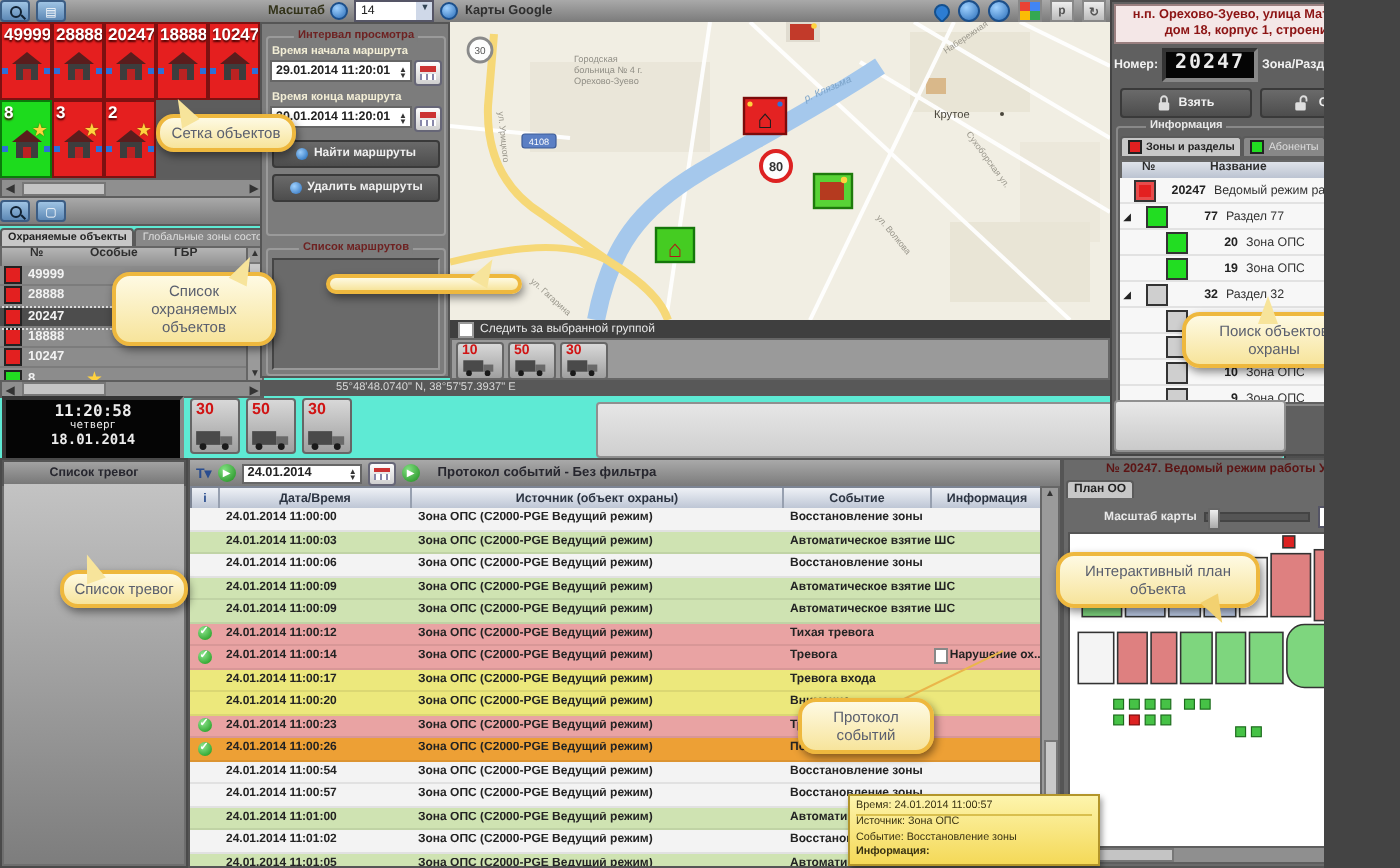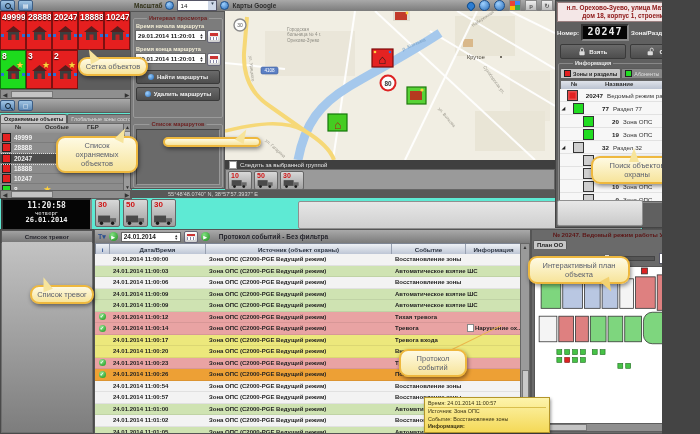--- a/index.html
+++ b/index.html
@@ -284,21 +284,21 @@
   </div>
   <div class="abs hscroll" style="left:0;top:190px;width:130px;height:7px;">
     <span class="arr">◀</span>
     <span class="thumb"></span>
     <span class="arr" style="margin-left:auto">▶</span>
   </div>
 
   <div class="abs lcd" style="left:1px;top:198px;width:87px;height:29px;">
     <div style="font-size:8px;font-weight:bold;margin-top:1px;">11:20:58</div>
     <div style="font-size:5.5px;">четверг</div>
-    <div style="font-size:7px;font-weight:bold;">26.01.2014</div>
+    <div style="font-size:7px;font-weight:bold;">18.01.2014</div>
   </div>
   <div class="abs" style="left:95px;top:199px;display:flex;gap:3px;">
 
       <div class="gbrtile">
         <span class="gbrnum">30</span>
         <svg width="21" height="12" viewBox="0 0 24 14">
           <rect x="1" y="3" width="14" height="8" fill="#4a4a4a"></rect>
           <rect x="15" y="6" width="7" height="5" fill="#6a6a6a"></rect>
           <circle cx="5" cy="12" r="2" fill="#1a1a1a"></circle>
           <circle cx="18" cy="12" r="2" fill="#1a1a1a"></circle>
@@ -938,17 +938,17 @@
   <div class="co" style="left:399px;top:349px;width:54px;">
     <span>Протокол событий</span>
   </div>
   <div class="co" style="left:591px;top:156px;width:78px;">
     <span class="tail t" style="left:36px;"></span><span>Поиск объектов охраны</span>
   </div>
   <div class="co-line" style="left:452px;top:349px;width:55px;transform:rotate(-26deg);"></div>
   <div class="co" style="left:30px;top:285px;width:50px;">
     <span class="tail t" style="left:8px;transform:rotate(-20deg);"></span><span>Список тревог</span>
   </div>
-  <div class="co" style="left:528px;top:256px;width:88px;text-align:center;">
+  <div class="co" style="left:528px;top:276px;width:88px;text-align:center;">
     <span class="tail b" style="right:14px;transform:rotate(-28deg);"></span><span>Интерактивный план объекта</span>
   </div>
 
 </div>
 
 </body></html>

